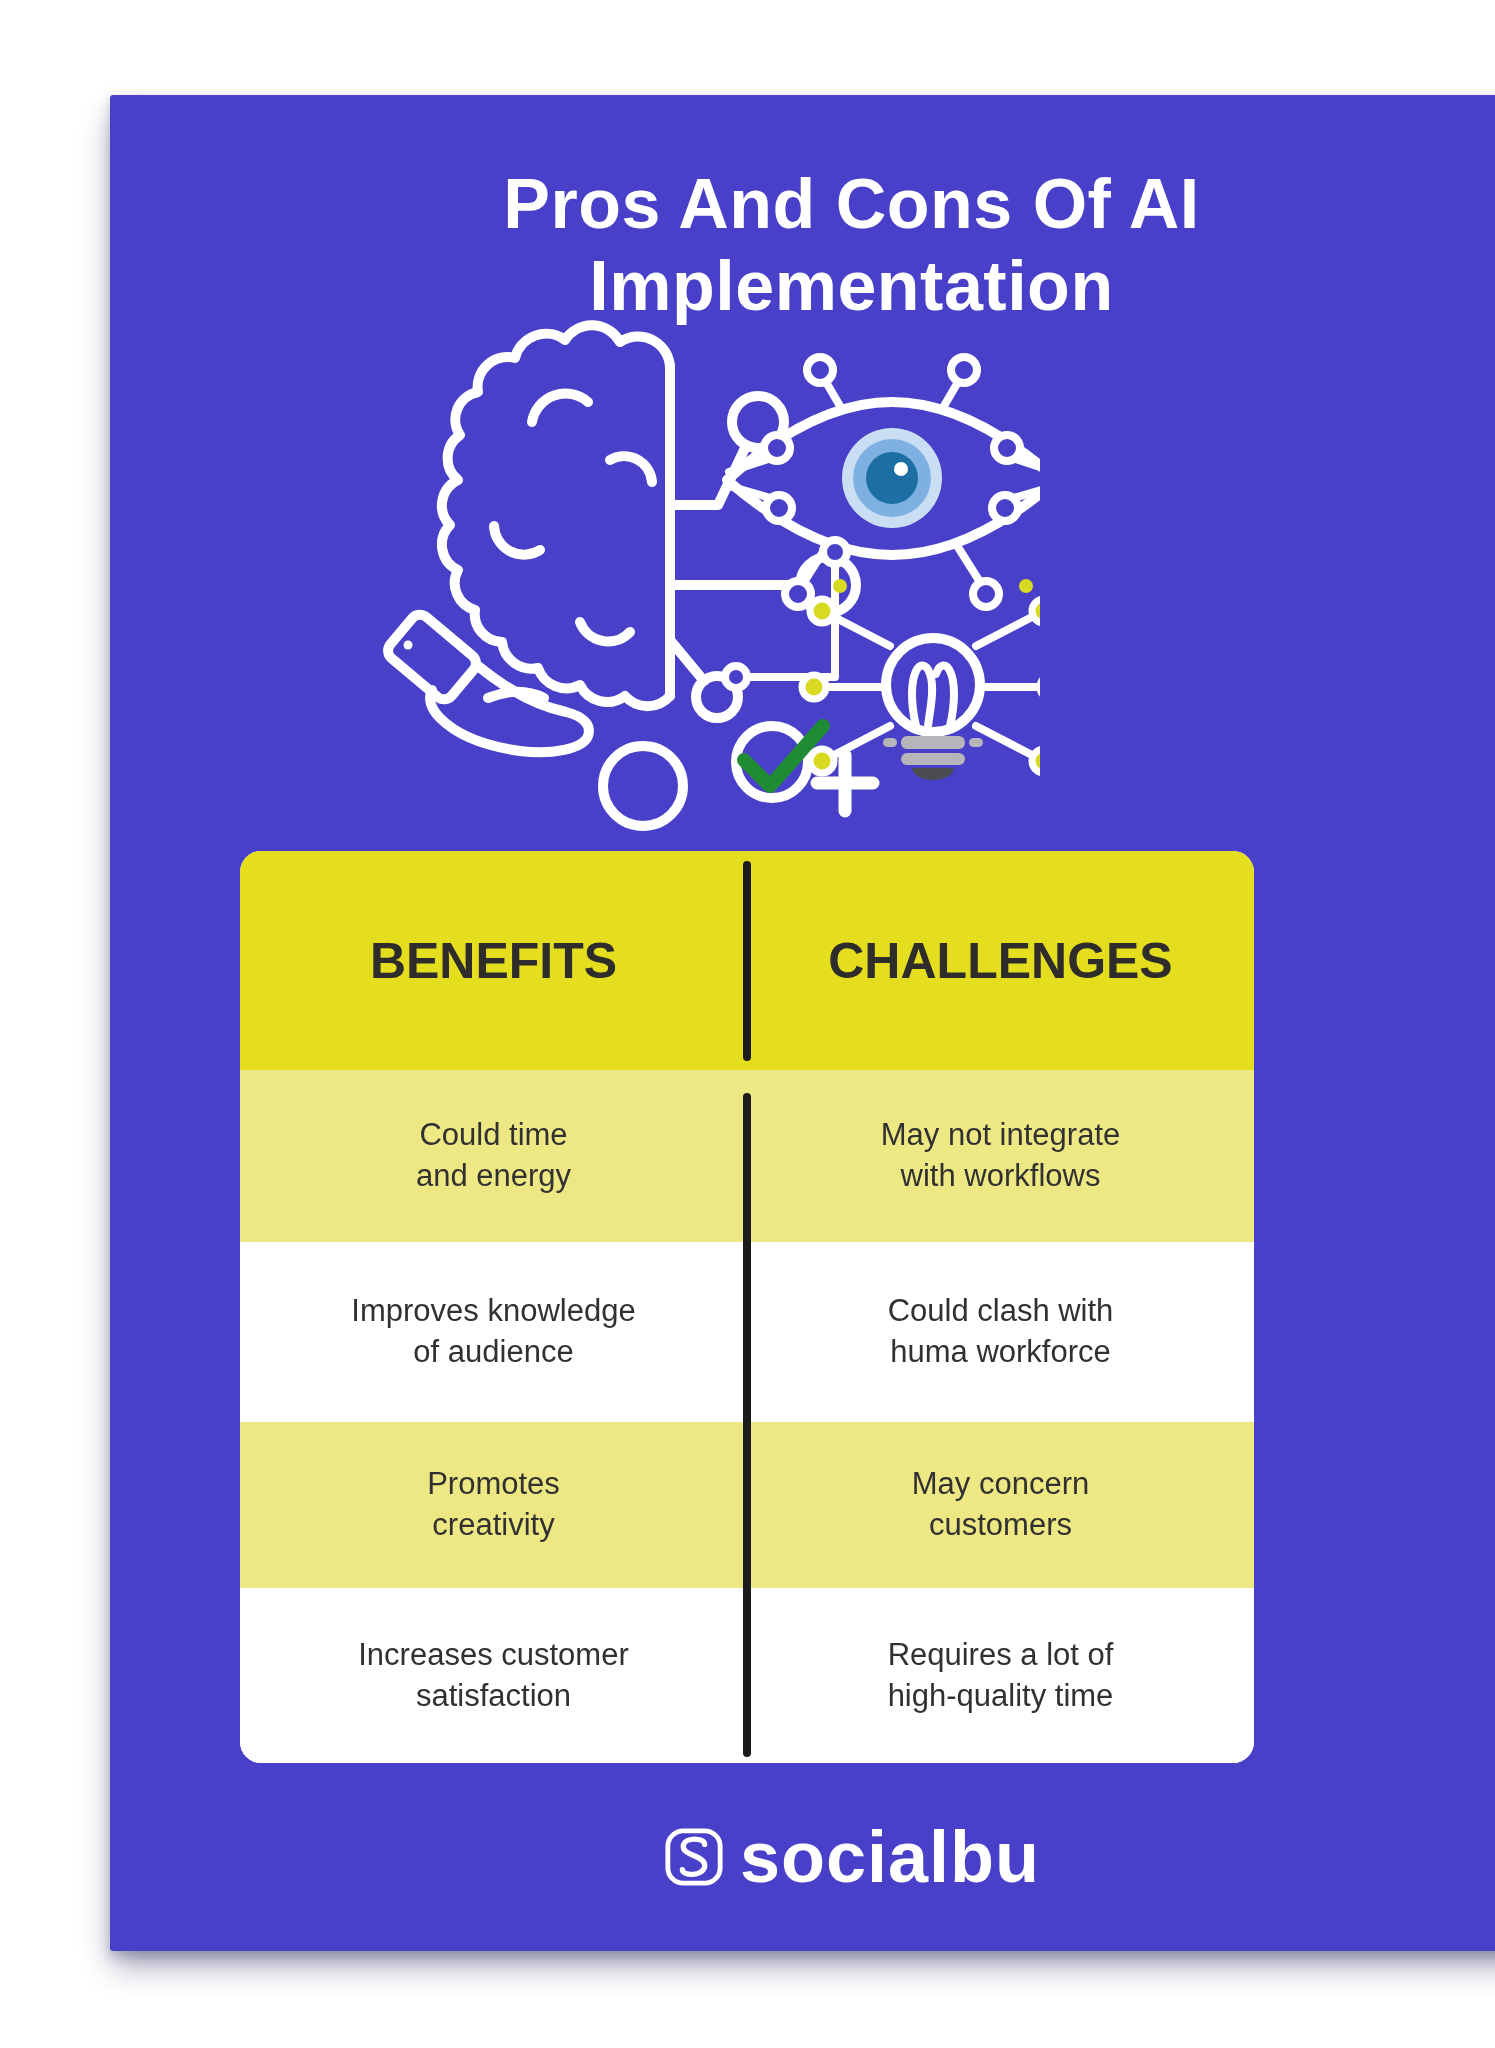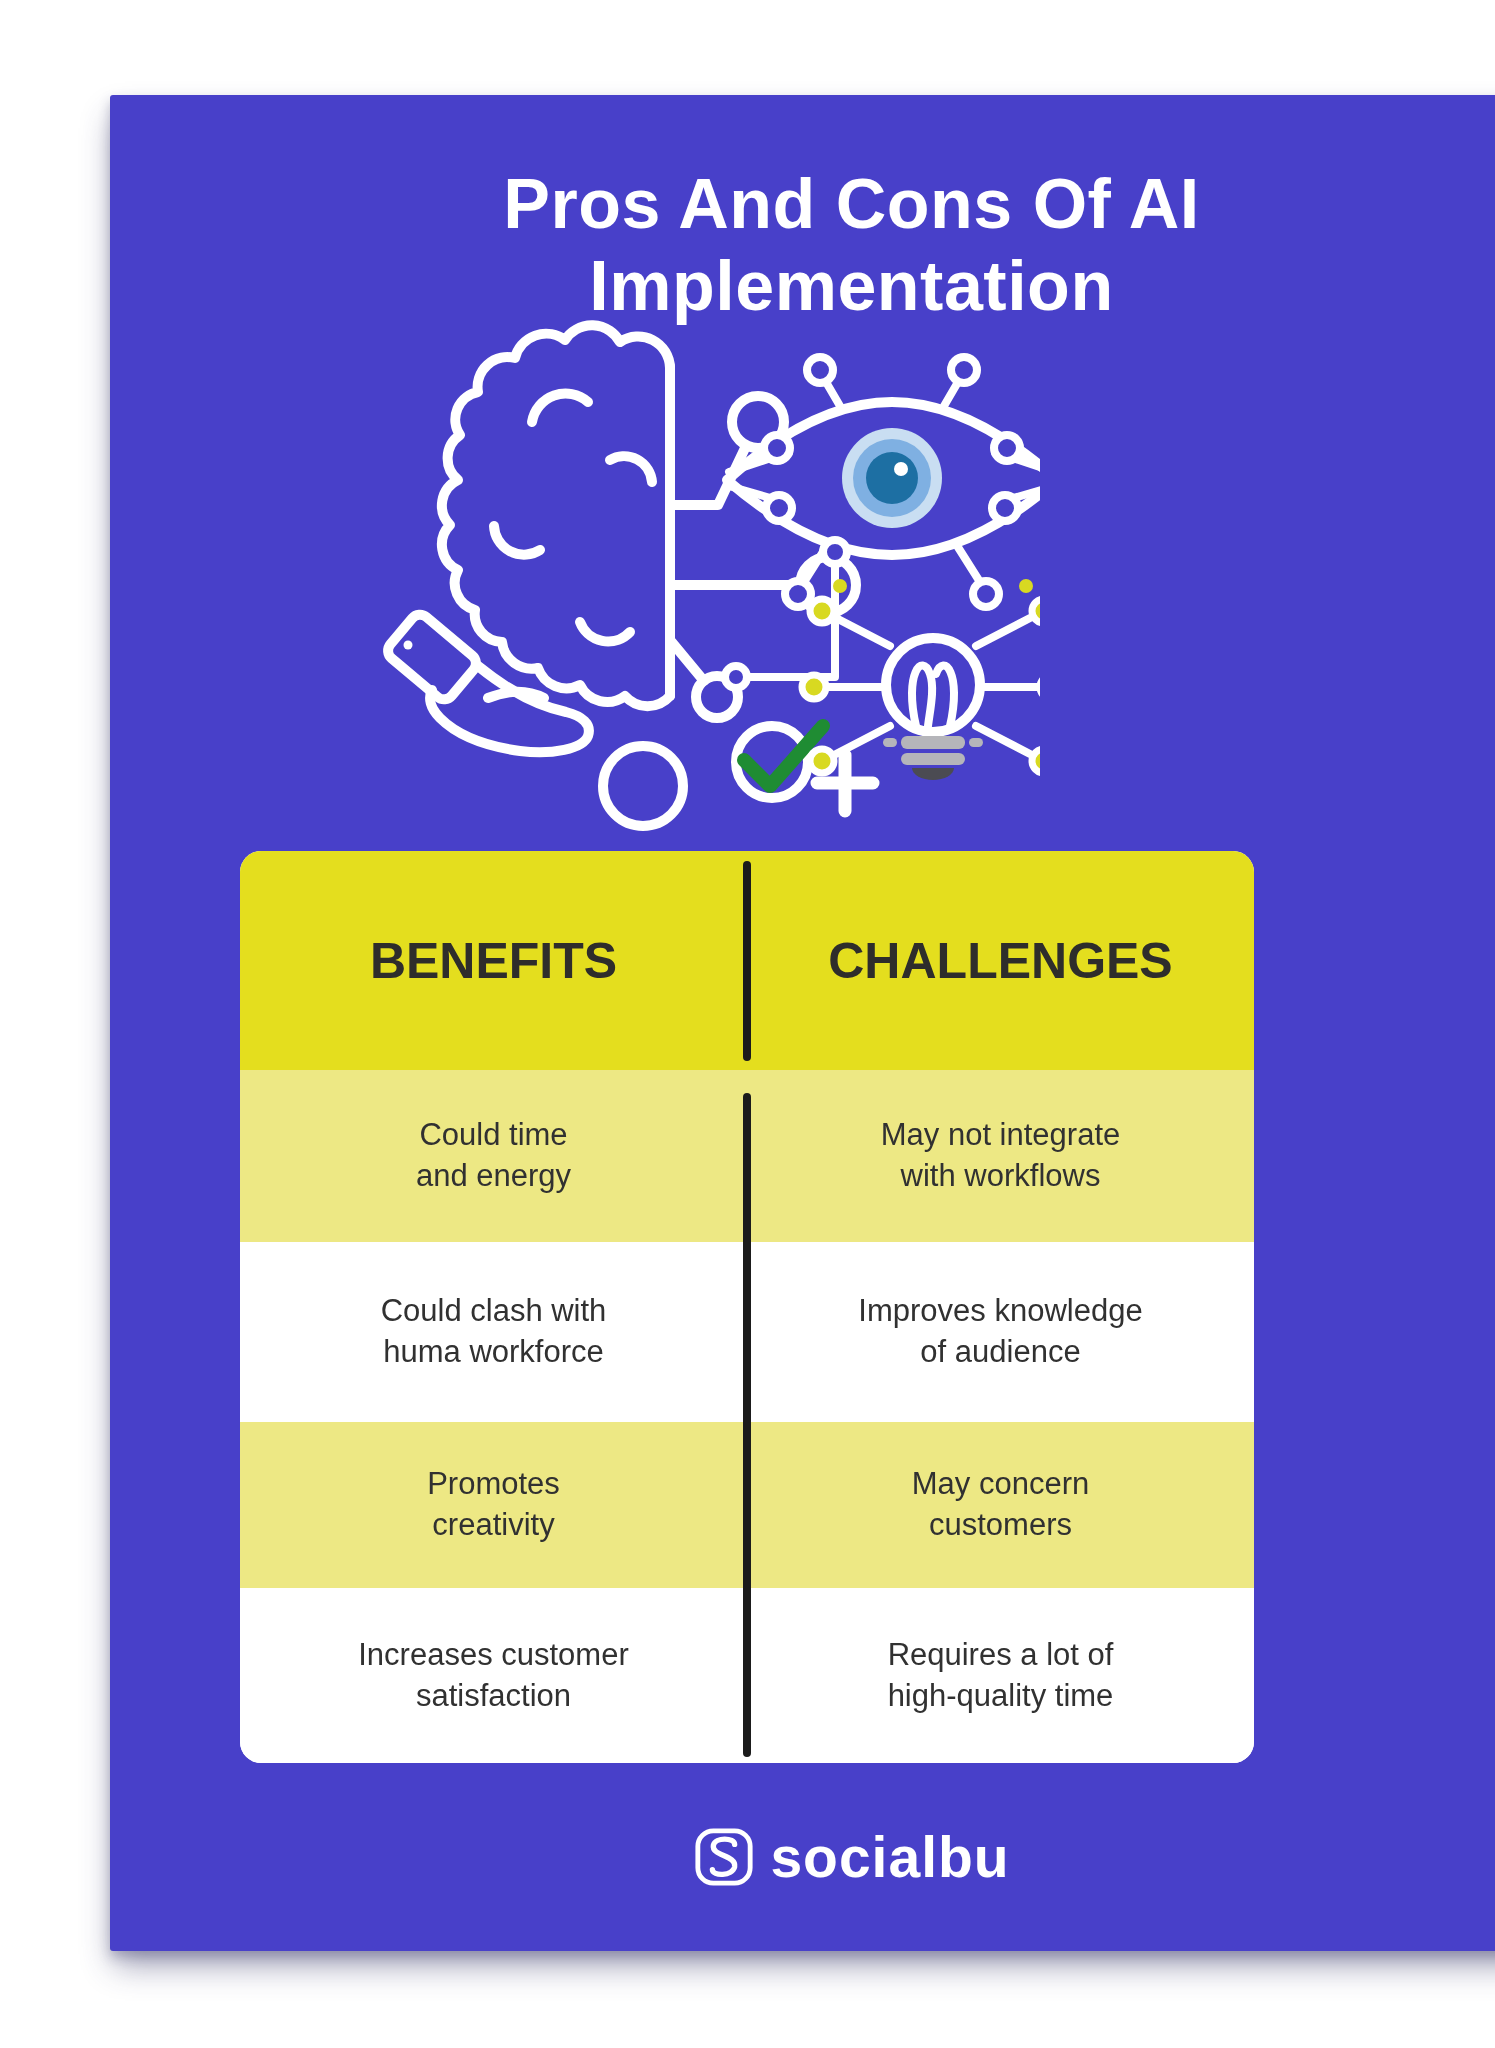--- a/index.html
+++ b/index.html
@@ -54,21 +54,21 @@
   .divider-head,.divider-body{
     position:absolute;left:calc(50% - 4px);width:8px;border-radius:5px;
     background:var(--divider-black);
   }
   .divider-head{top:10px;height:200px;}
   .divider-body{top:242px;height:664px;}
   .brand{
     position:absolute;left:0;right:0;top:1723px;height:78px;
     display:flex;align-items:center;justify-content:center;gap:15px;color:#fff;
   }
-  .brand-text{font-size:57px;font-weight:bold;letter-spacing:1px;}
+  .brand-text{font-size:72px;font-weight:bold;letter-spacing:1px;}
   svg .ln{fill:none;stroke:#ffffff;stroke-width:10;stroke-linecap:round;stroke-linejoin:round;}
   svg .ln8{fill:none;stroke:#ffffff;stroke-width:8;stroke-linecap:round;stroke-linejoin:round;}
   svg .node{fill:var(--card-blue);stroke:#ffffff;stroke-width:8;}
   svg .ynode{fill:var(--node-yellow);stroke:#ffffff;stroke-width:7;}
 </style>
 </head>
 <body>
 
 <div class="card">
 
@@ -185,24 +185,24 @@
       <div class="hcell">BENEFITS</div>
       <div class="hcell">CHALLENGES</div>
     </div>
     <div class="trow r1 yellow">
       <div class="cell">Could time
 and energy</div>
       <div class="cell">May not integrate
 with workflows</div>
     </div>
     <div class="trow r2 white">
+      <div class="cell">Improves knowledge
+of audience</div>
       <div class="cell">Could clash with
 huma workforce</div>
-      <div class="cell">Improves knowledge
-of audience</div>
     </div>
     <div class="trow r3 yellow">
       <div class="cell">Promotes
 creativity</div>
       <div class="cell">May concern
 customers</div>
     </div>
     <div class="trow r4 white">
       <div class="cell">Increases customer
 satisfaction</div>

